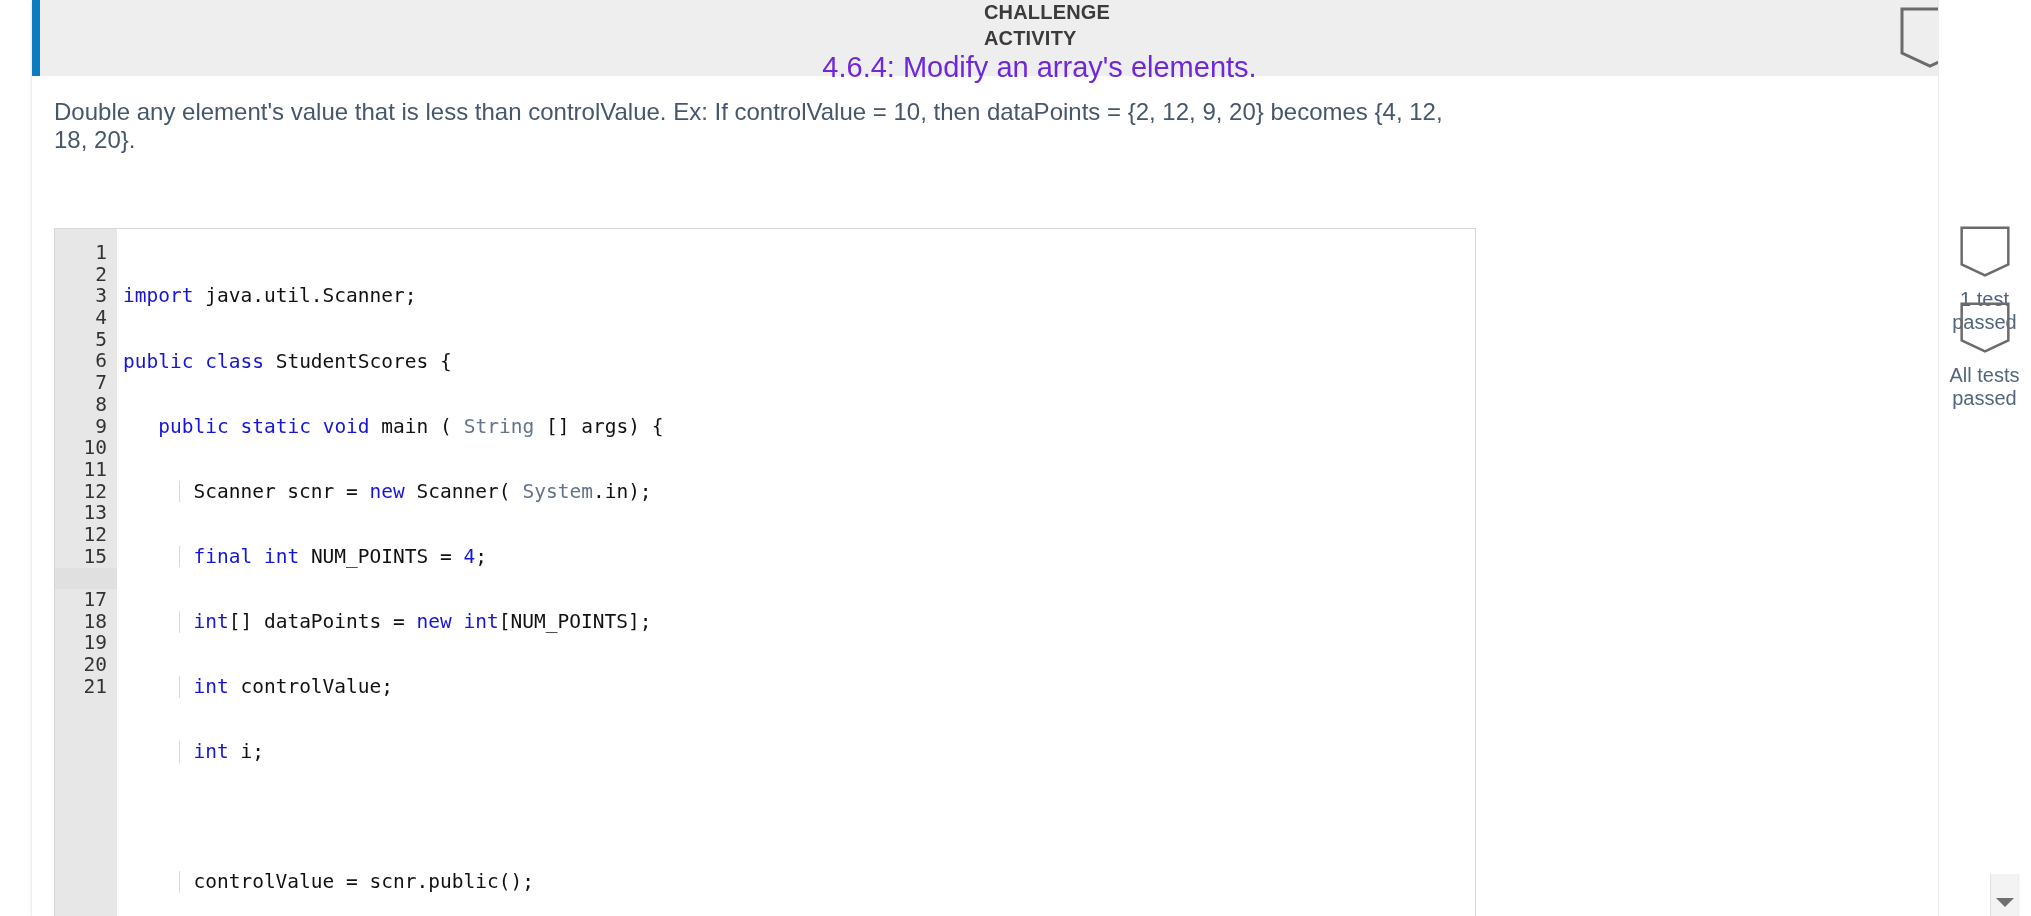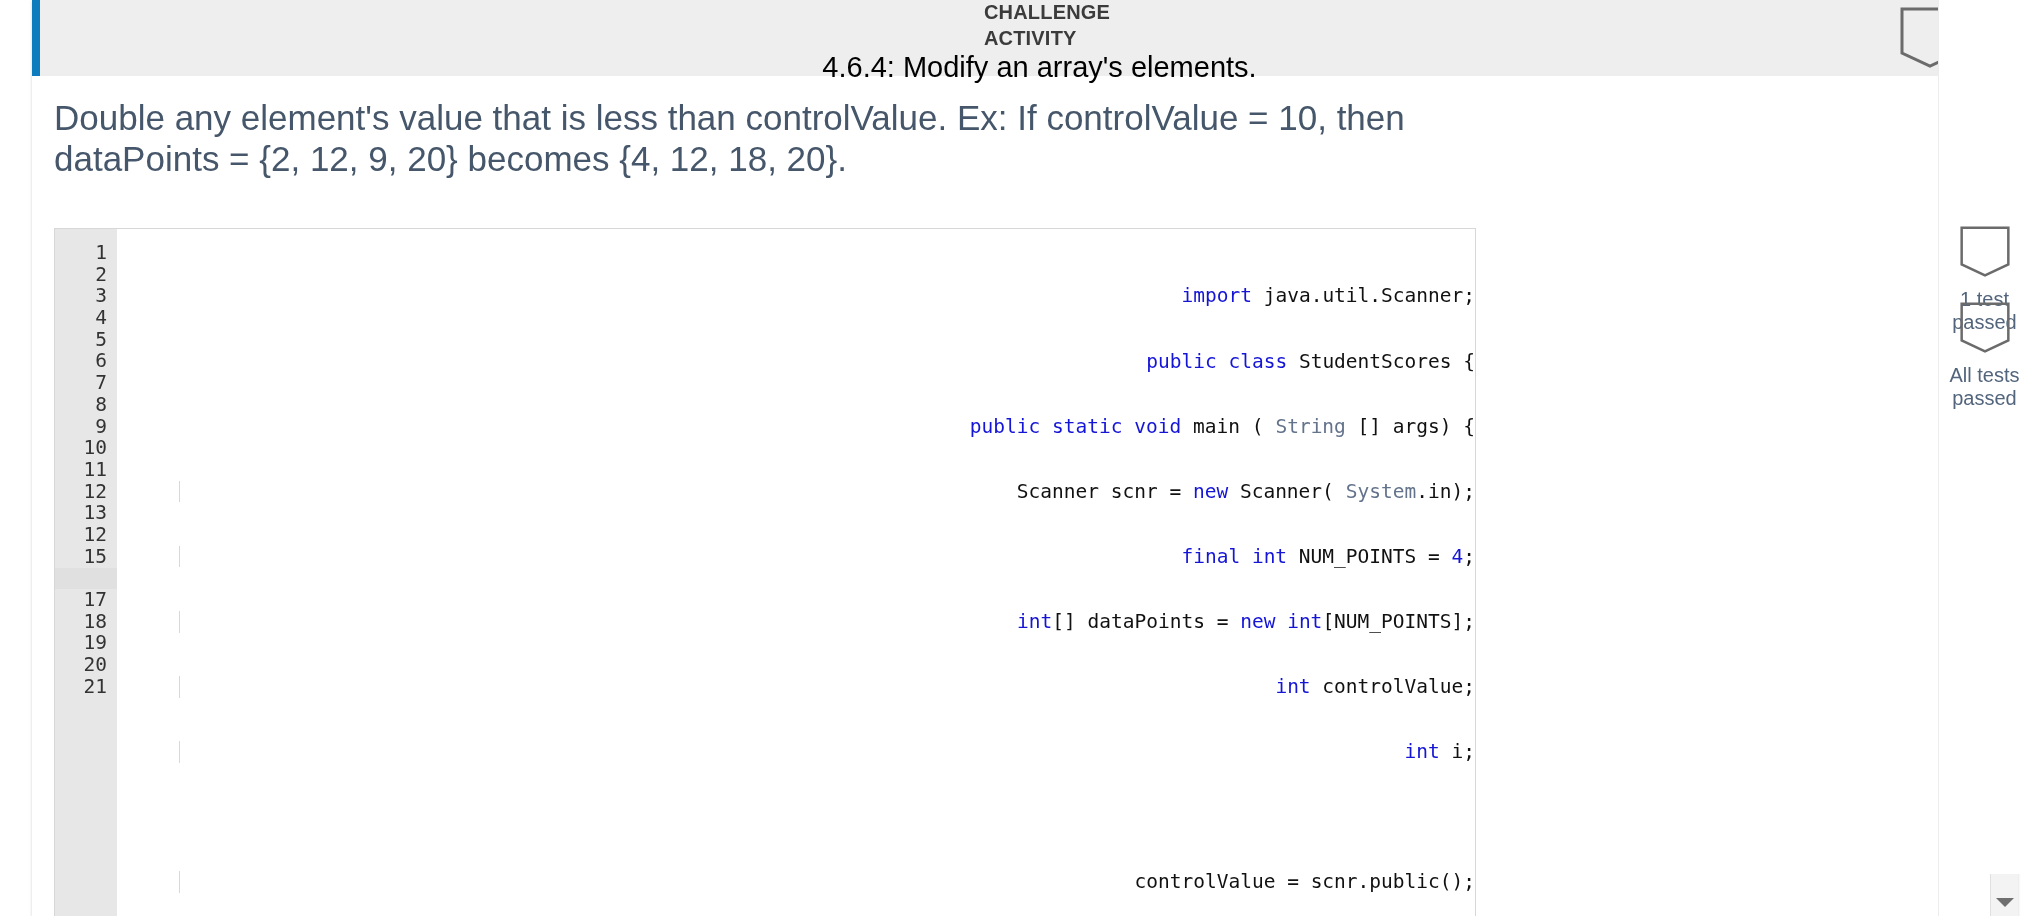--- a/index.html
+++ b/index.html
@@ -33,37 +33,37 @@
     font-size:20px;font-weight:bold;line-height:1.28;
     color:#3b3b3b;letter-spacing:.2px;
     font-family:"Liberation Sans", sans-serif;
   }
   .hdr-divider{
     width:1px;height:58px;background:#c7c7c7;
     margin-left:28px;margin-right:0px;
   }
   .act-title{
     margin-left:29px;
-    font-size:29px;color:#000000;
+    font-size:29px;color:#6d28d9;
     font-family:"Liberation Sans", sans-serif;
     font-stretch:condensed;
     white-space:nowrap;
   }
   .hdr-right{
     position:absolute;right:0;top:0;width:176px;height:76px;
     display:flex;align-items:center;justify-content:center;
   }
 
   
   .pennant{display:block;}
 
   
   .desc{
     position:absolute;left:22px;top:98px;width:1420px;
-    font-size:35px;line-height:1.17;
+    font-size:24px;line-height:1.17;
     color:#46576b;
     font-family:"Liberation Sans", sans-serif;
     font-stretch:condensed;
   }
 
   
   .editor-wrap{
     position:absolute;left:22px;top:228px;
     width:1420px;height:688px;
     background:#ffffff;
@@ -90,21 +90,21 @@
   .gutter div{height:21.7px;}
   .code{
     position:relative;flex:1 1 auto;
     padding:13px 0 0 6px;
     box-sizing:border-box;
     background:#ffffff;
     white-space:pre;
     color:#111111;
     overflow:hidden;
   }
-  .code .ln{height:21.7px;position:relative;text-align:right;}
+  .code .ln{height:21.7px;position:relative;}
   
   .code .ln::before{
     content:"";position:absolute;left:55.5px;top:0;width:1px;height:21.7px;
     background:#d8d8d8;
   }
   .code .ln.noguide::before{display:none;}
   
   .k{color:#1515d6;}      
   .t{color:#64738c;margin-left:12px;}      
   .n{color:#1515d6;}

